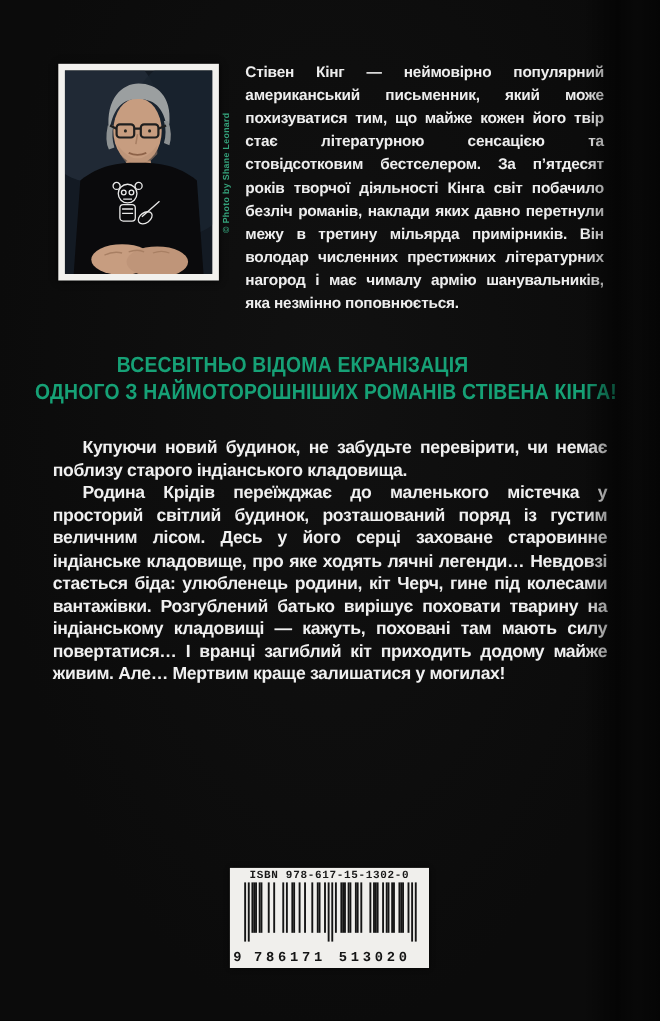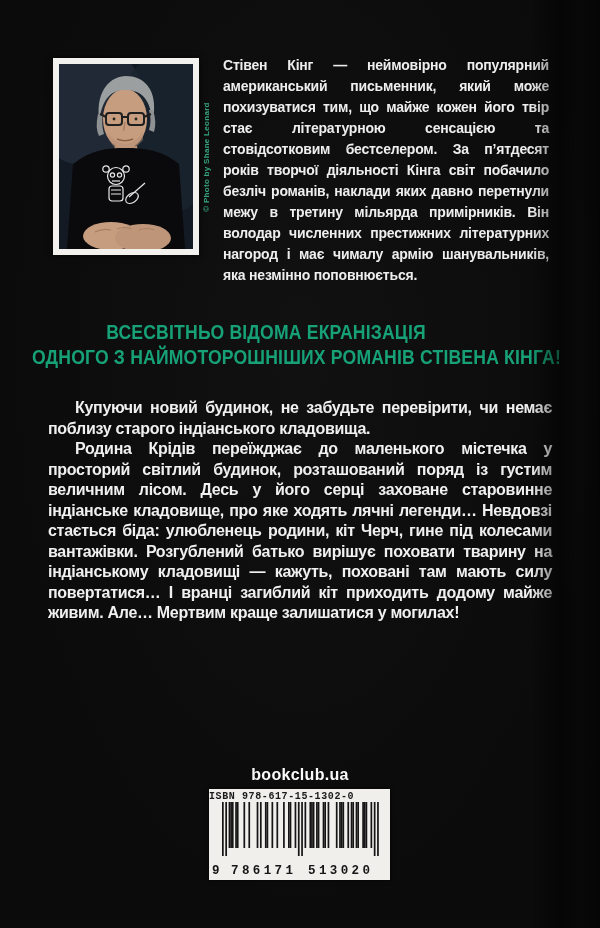--- a/index.html
+++ b/index.html
@@ -50,21 +50,21 @@
   
   .site{
     position:absolute;left:0;top:766px;width:600px;text-align:center;
     color:#fafafa;font-weight:bold;font-size:16px;letter-spacing:.3px;
   }
   .barcode-panel{
     position:absolute;left:209px;top:789px;width:181px;height:91px;
     background:#f0efec;box-shadow:0 0 4px rgba(0,0,0,.7);
   }
   .isbn{
-    position:absolute;top:2px;left:0;width:100%;
+    position:absolute;top:2px;left:0;width:100%;text-align:center;
     font-family:"Liberation Mono", monospace;font-weight:bold;
     font-size:10px;letter-spacing:.6px;color:#1a1a1a;
   }
   .barcode-panel svg{position:absolute;left:0;top:13px;}
   .barcode-panel svg text{
     font-family:"Liberation Mono", monospace;font-size:12.5px;fill:#151515;font-weight:bold;
   }
 </style>
 </head>
 <body>
@@ -131,21 +131,20 @@
   <div class="headline">
     <span class="hl">ВСЕСВІТНЬО ВІДОМА ЕКРАНІЗАЦІЯ</span>
     <span class="hl">ОДНОГО З НАЙМОТОРОШНІШИХ РОМАНІВ СТІВЕНА КІНГА!</span>
   </div>
 
   <div class="synopsis">
     <p>Купуючи новий будинок, не забудьте перевірити, чи немає поблизу старого індіанського кладовища.</p>
     <p>Родина Крідів переїжджає до маленького містечка у просторий світлий будинок, розташований поряд із густим величним лісом. Десь у його серці заховане старовинне індіанське кладовище, про яке ходять лячні легенди… Невдовзі стається біда: улюбленець родини, кіт Черч, гине під колесами вантажівки. Розгублений батько вирішує поховати тварину на індіанському кладовищі — кажуть, поховані там мають силу повертатися… І вранці загиблий кіт приходить додому майже живим. Але… Мертвим краще залишатися у могилах!</p>
   </div>
 
-  <div class="site">bookclub.ua</div>
 
   <div class="barcode-panel">
     <div class="isbn">ISBN 978-617-15-1302-0</div>
     <svg width="181" height="76">
       <text x="3" y="72">9</text>
       <text x="22" y="72" textLength="62" lengthAdjust="spacing">786171</text>
       <text x="99" y="72" textLength="62" lengthAdjust="spacing">513020</text>
     <rect x="13.00" y="0" width="1.71" height="54" fill="#151515"></rect>
         <rect x="16.30" y="0" width="1.71" height="54" fill="#151515"></rect>
         <rect x="19.60" y="0" width="1.71" height="46" fill="#151515"></rect>

